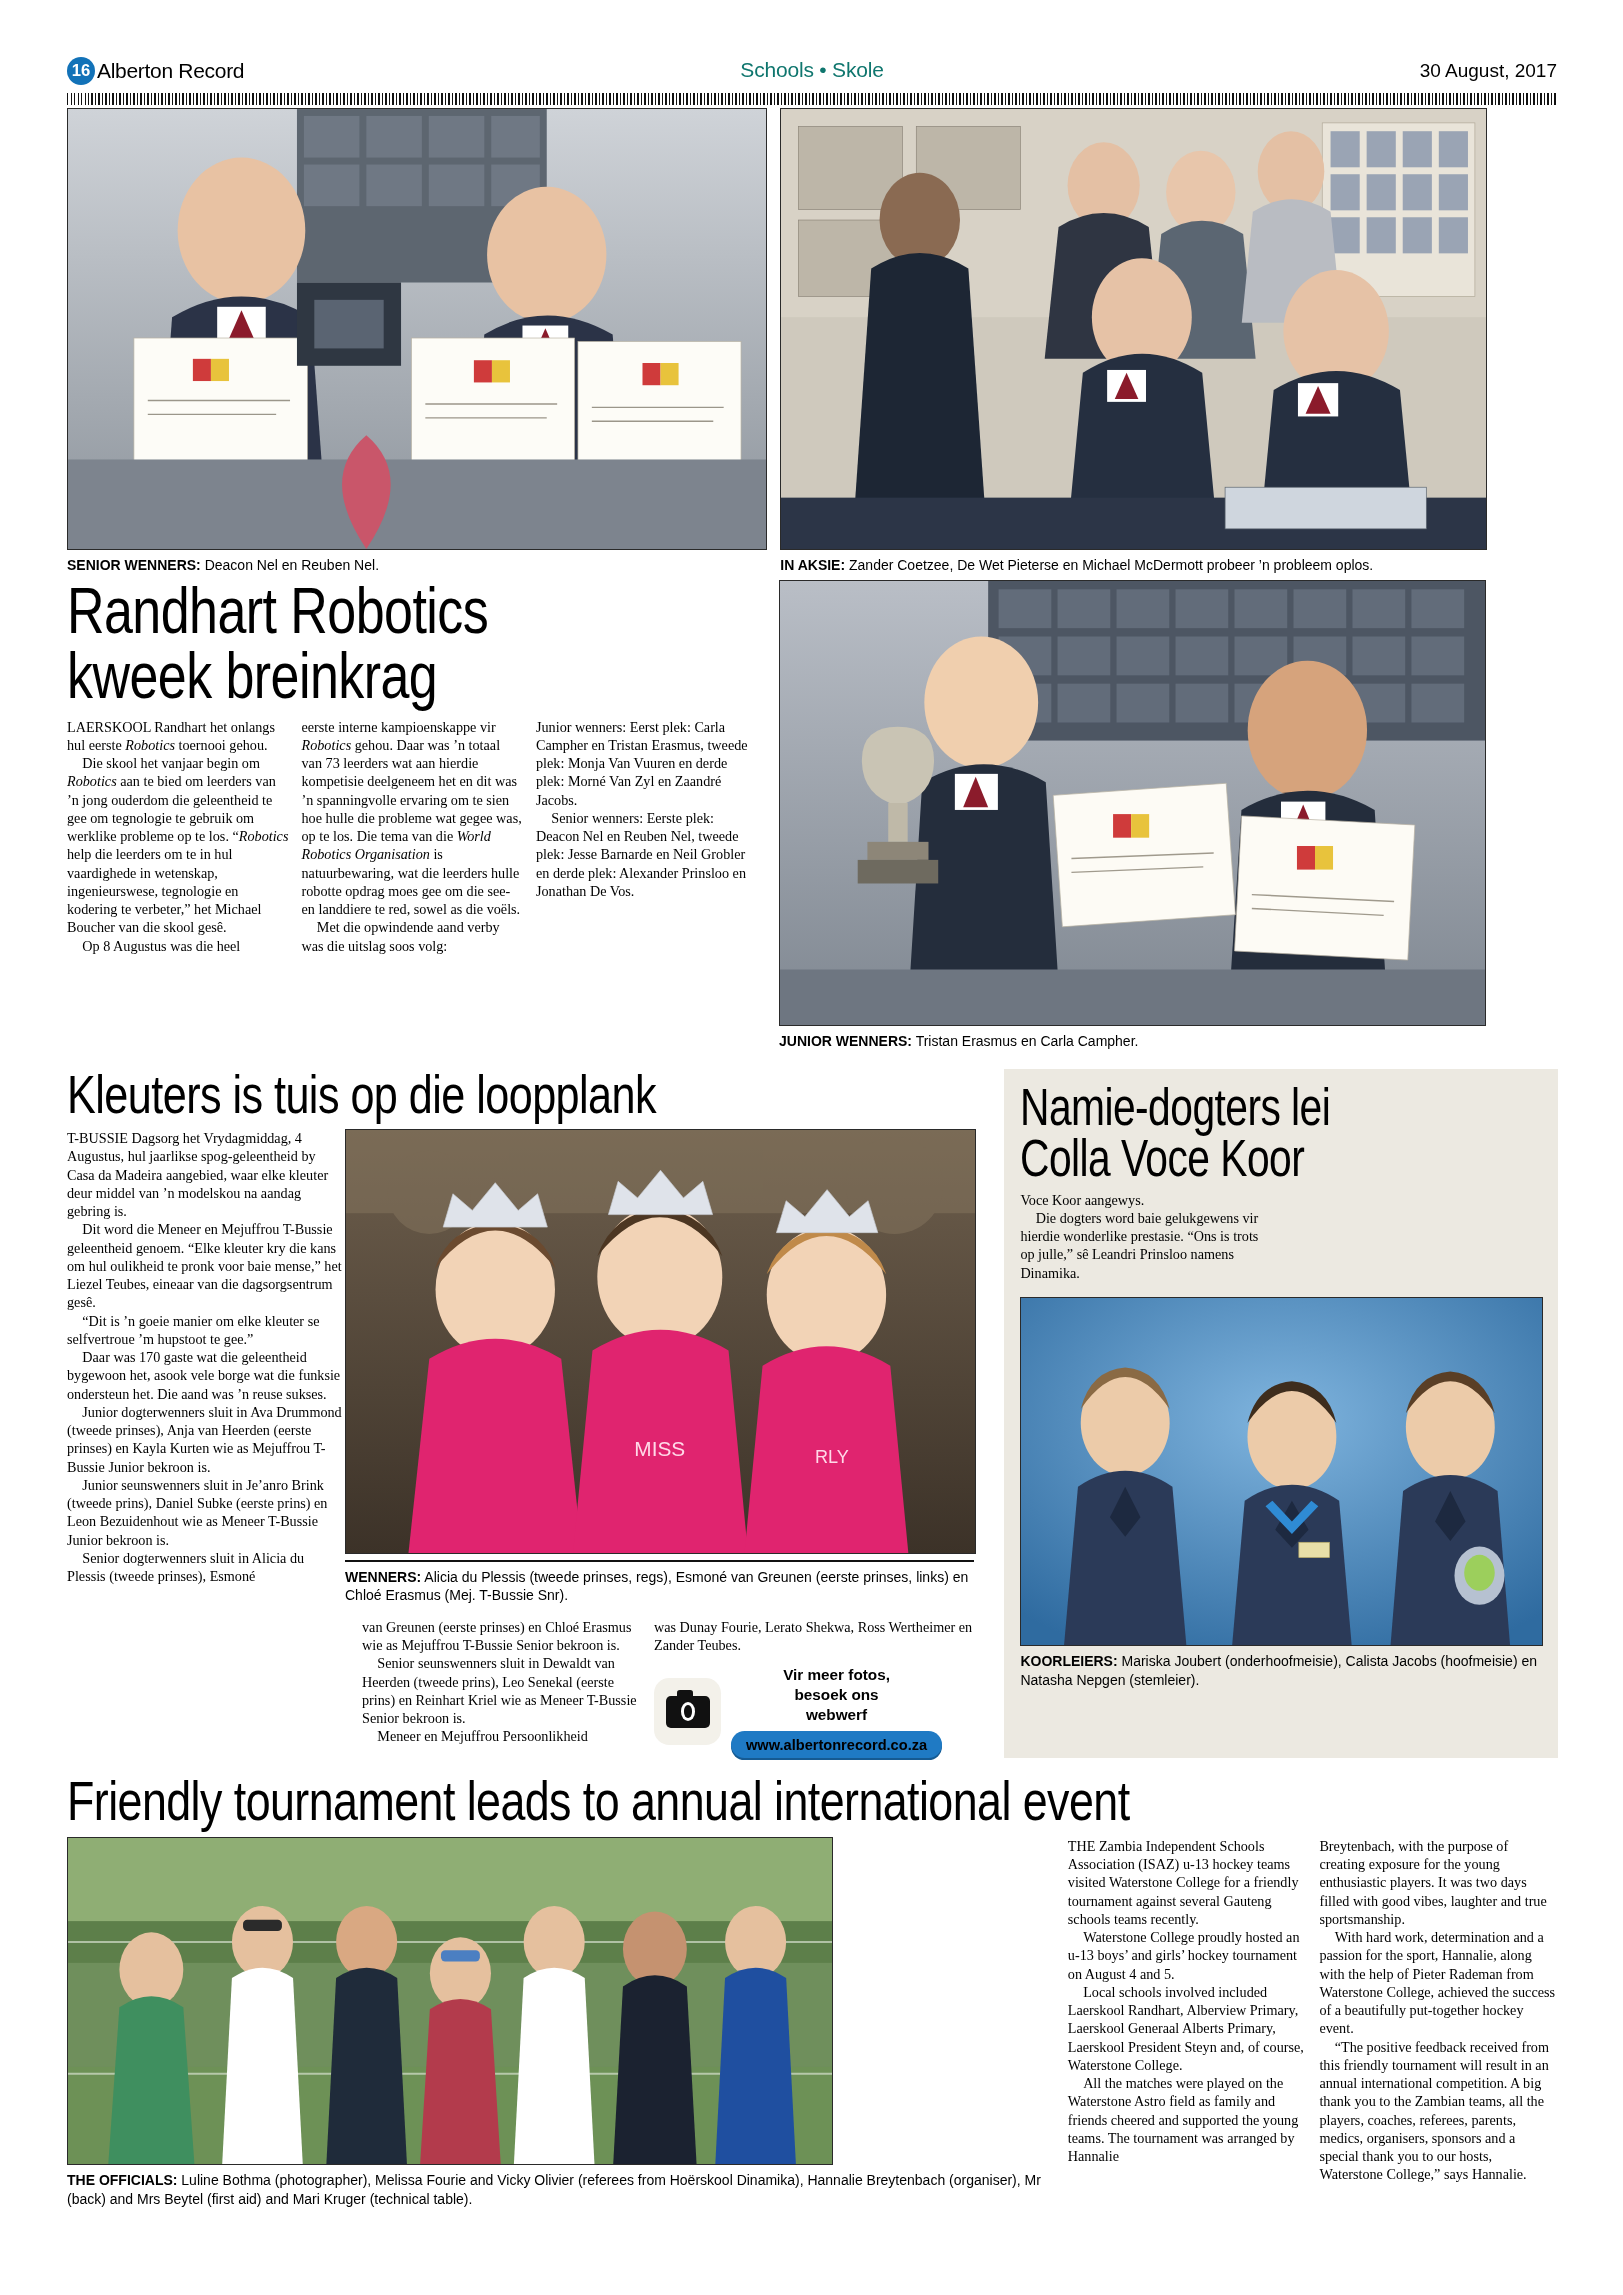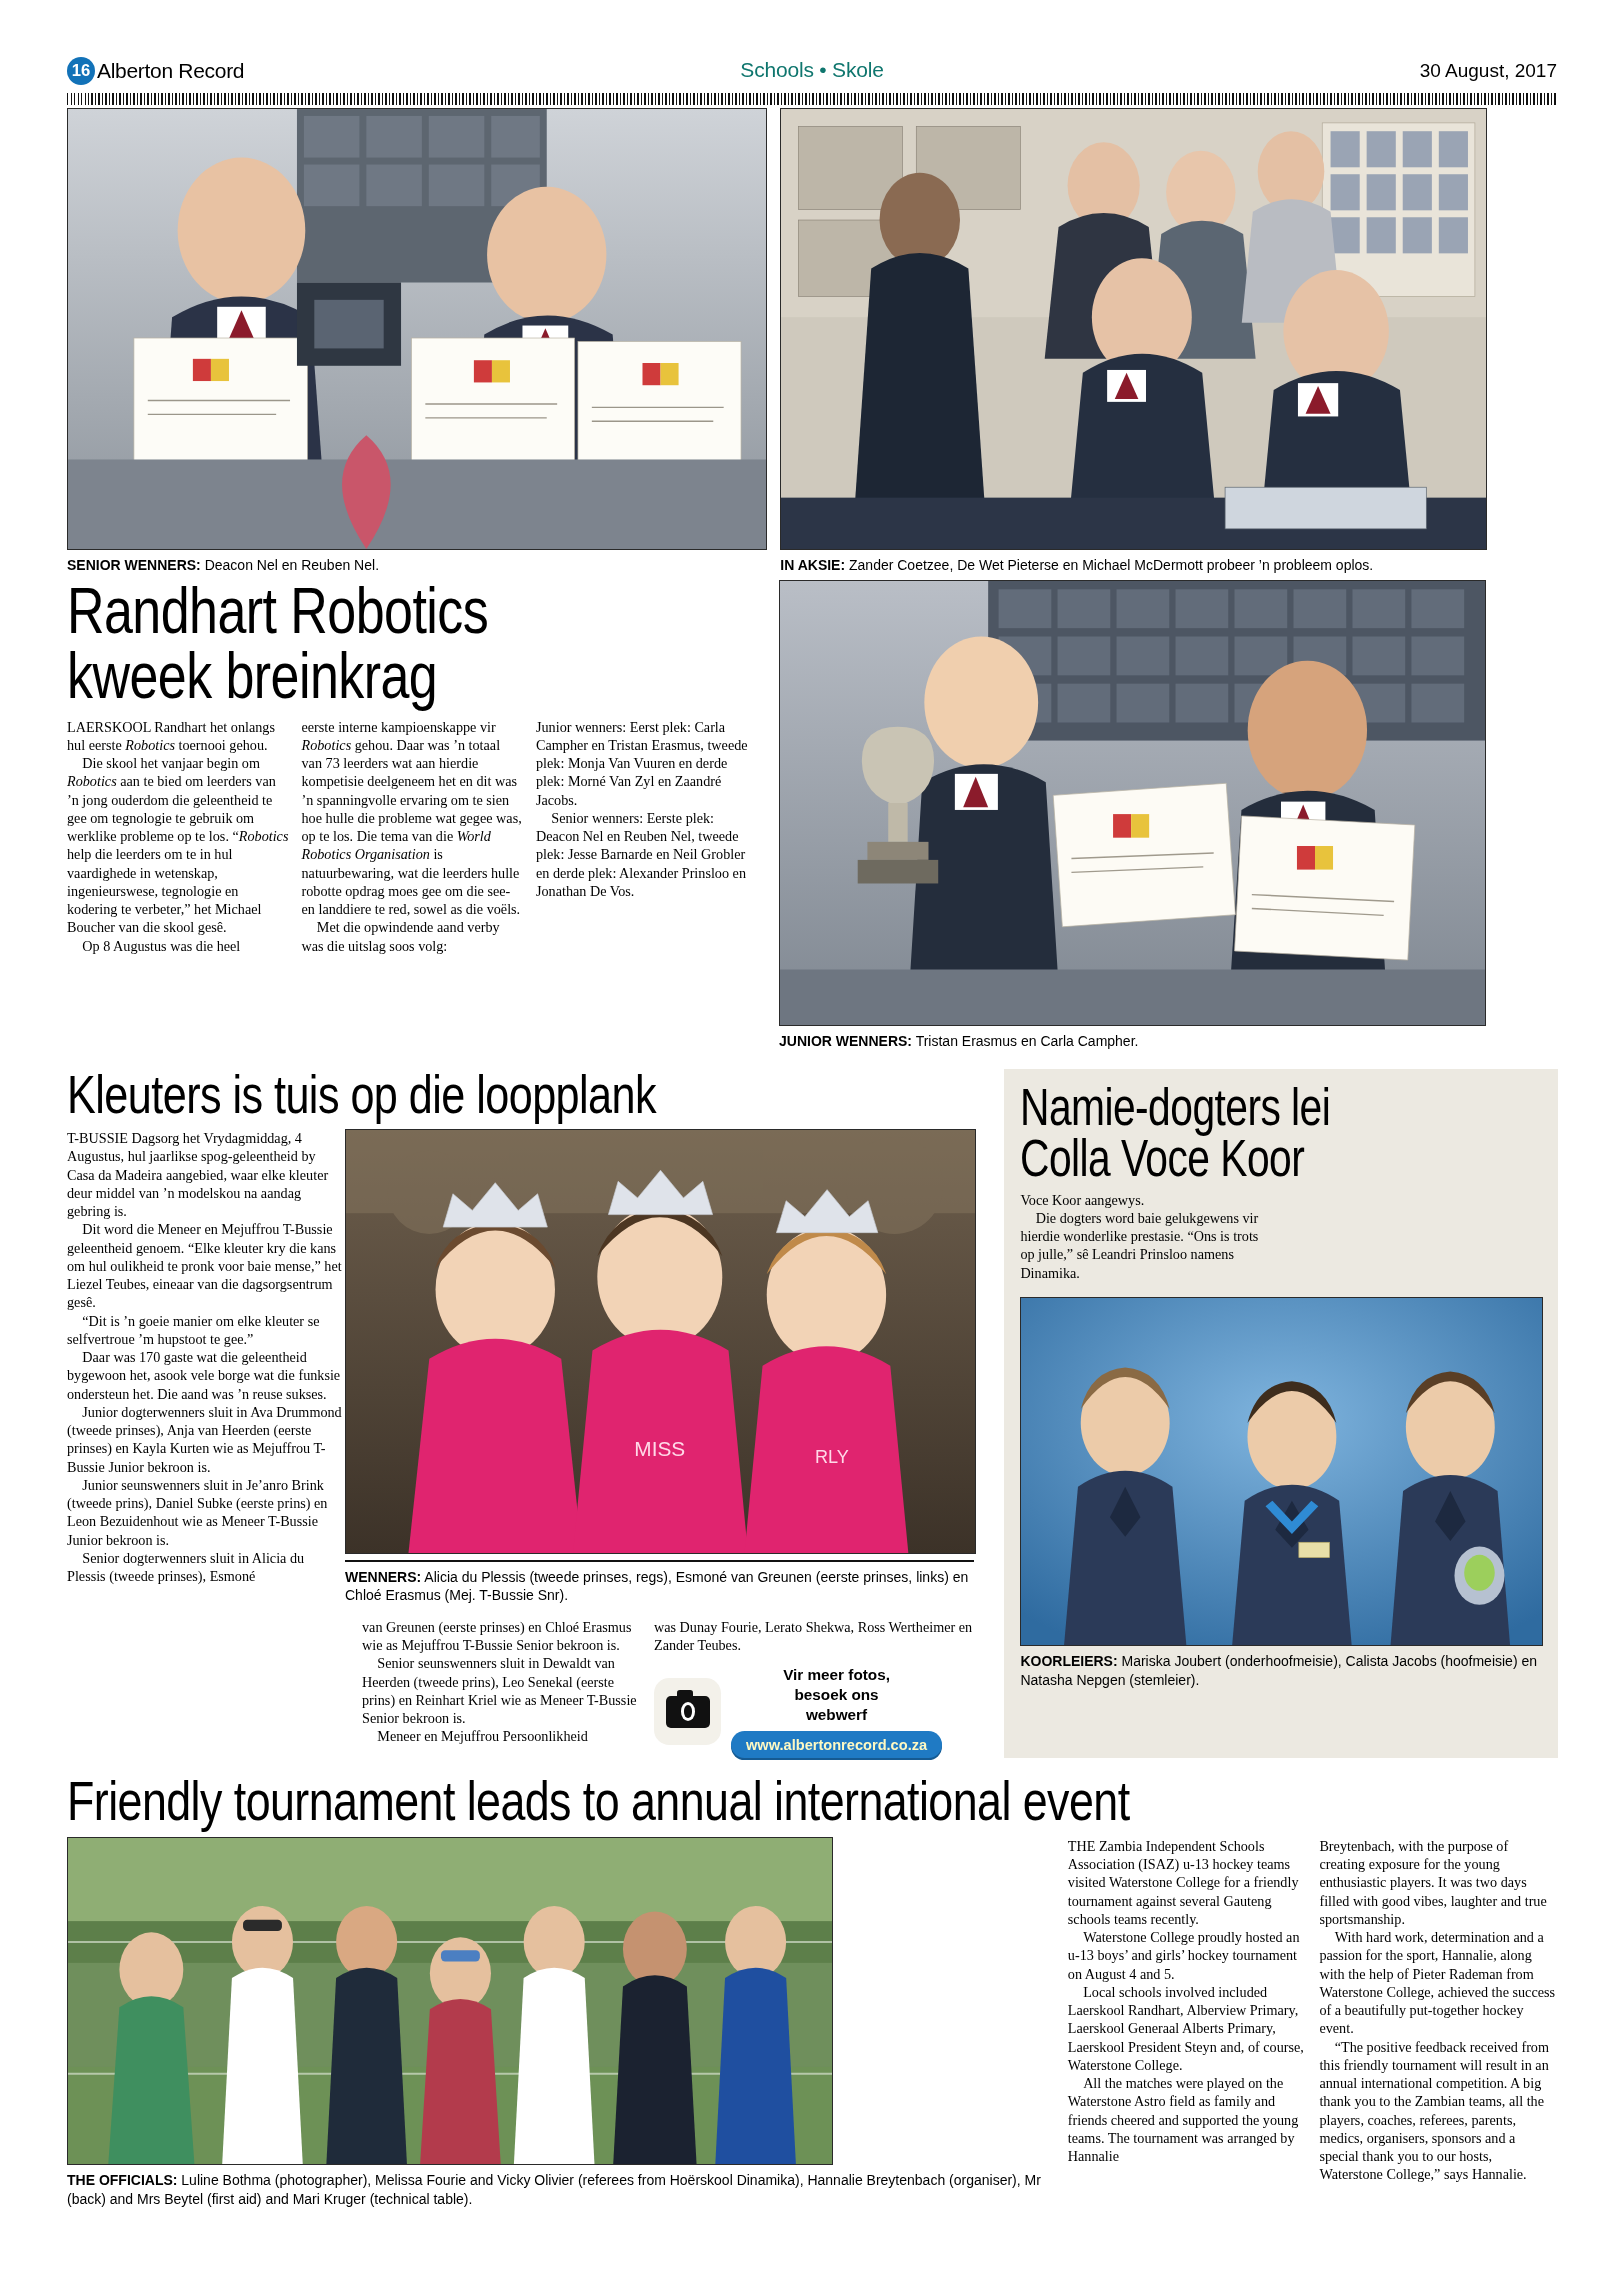--- a/index.html
+++ b/index.html
@@ -63,21 +63,21 @@
 
   
   .webbox{display:flex;align-items:center;gap:9.7px;margin-top:11px;}
   .cam{width:67px;height:67px;border-radius:15.3px;background:#f3f1ea;
        display:flex;align-items:center;justify-content:center;}
   .cam-body{position:relative;width:44px;height:32px;background:#111;border-radius:4.9px;}
   .cam-body:before{content:"";position:absolute;top:-6.2px;left:11px;width:16.7px;height:7px;background:#111;border-radius:2.8px 2.8px 0 0;}
   .cam-lens{position:absolute;top:6.2px;left:15.3px;width:14.6px;height:19.4px;border-radius:50%;background:#fff;}
   .cam-lens:after{content:"";position:absolute;inset:3.5px;border-radius:50%;background:#111;}
   .webtxt{font-family:"Liberation Sans",sans-serif;font-weight:bold;font-size:15.3px;line-height:1.3;text-align:center;}
-  .weburl{margin-top:6.2px;background:#1f7ac4;border-radius:15.3px;padding:5.6px 15.3px;color:#fef9c3;
+  .weburl{margin-top:6.2px;background:#1f7ac4;border-radius:15.3px;padding:5.6px 15.3px;color:#000000;
           font-family:"Liberation Sans",sans-serif;font-weight:bold;font-size:14.6px;text-align:center;
           box-shadow:0 2.1px 0 #155a92;}
 
   
   #art3{margin-top:15.3px;}
   #art3-body{display:flex;gap:14px;margin-top:9.7px;}
   #art3-photo{width:764px;height:326px;}
   #art3-col2{width:333px;}
   #art3-col3{width:333px;}
 </style>

